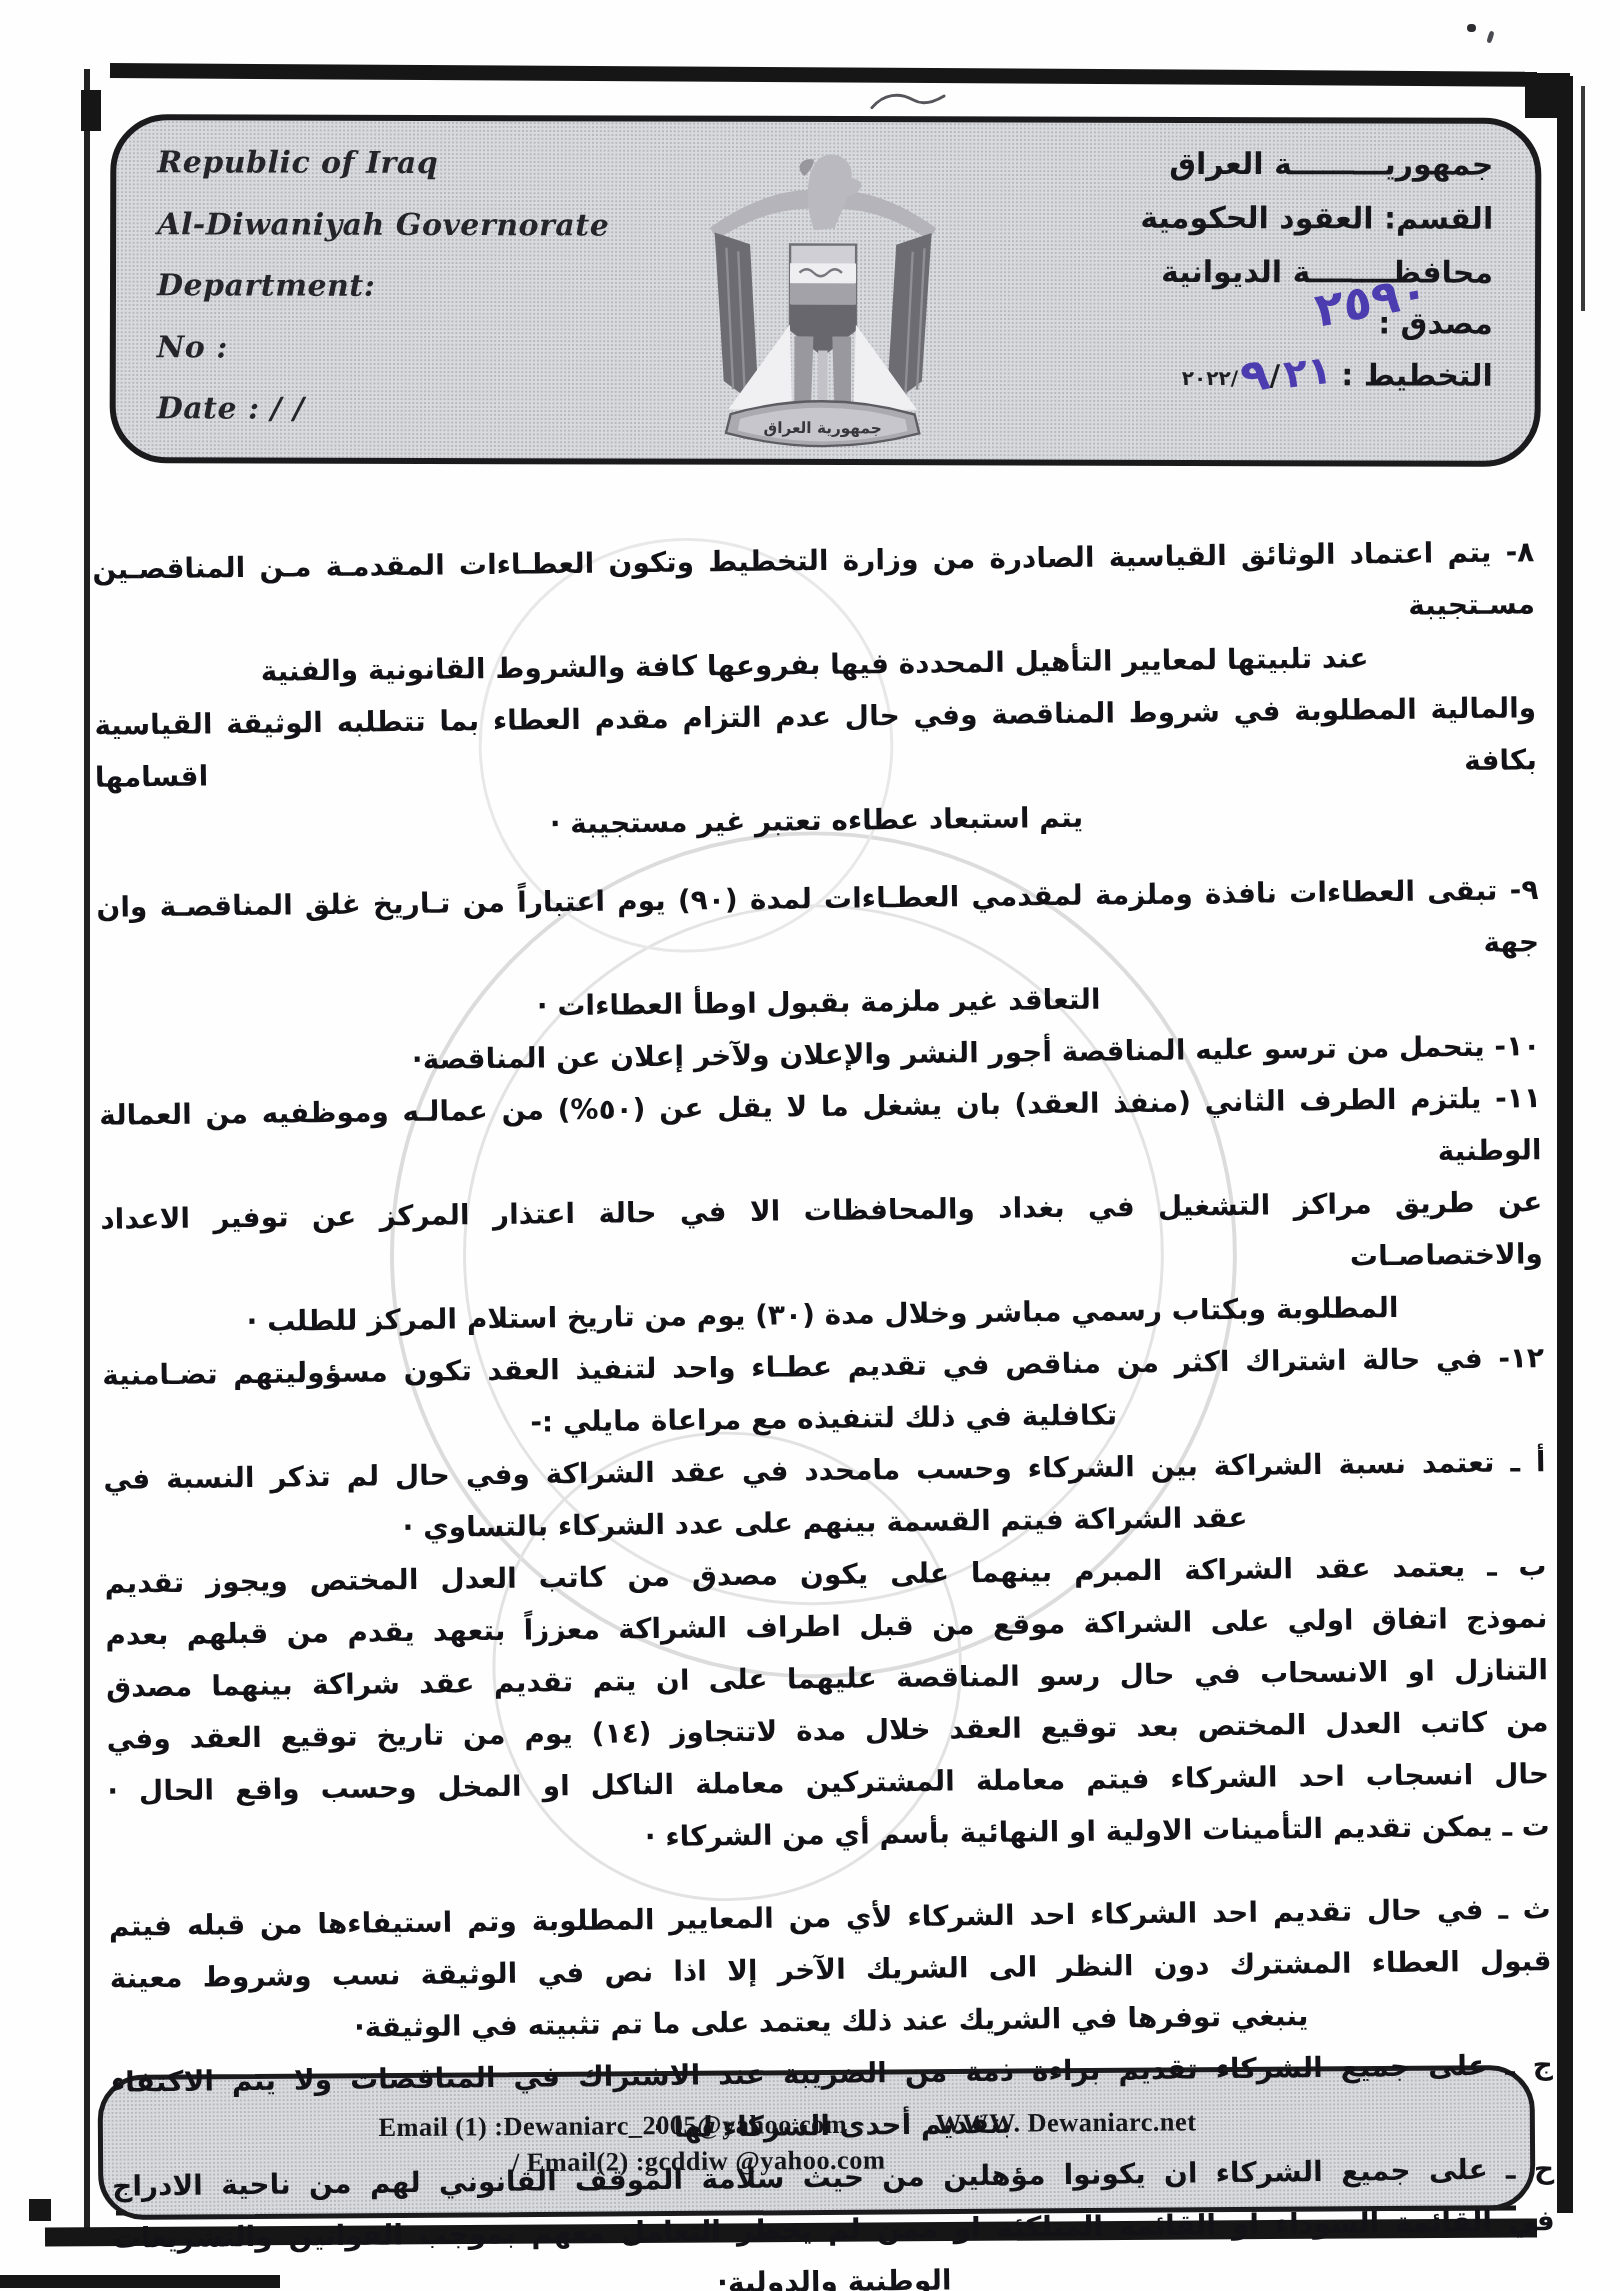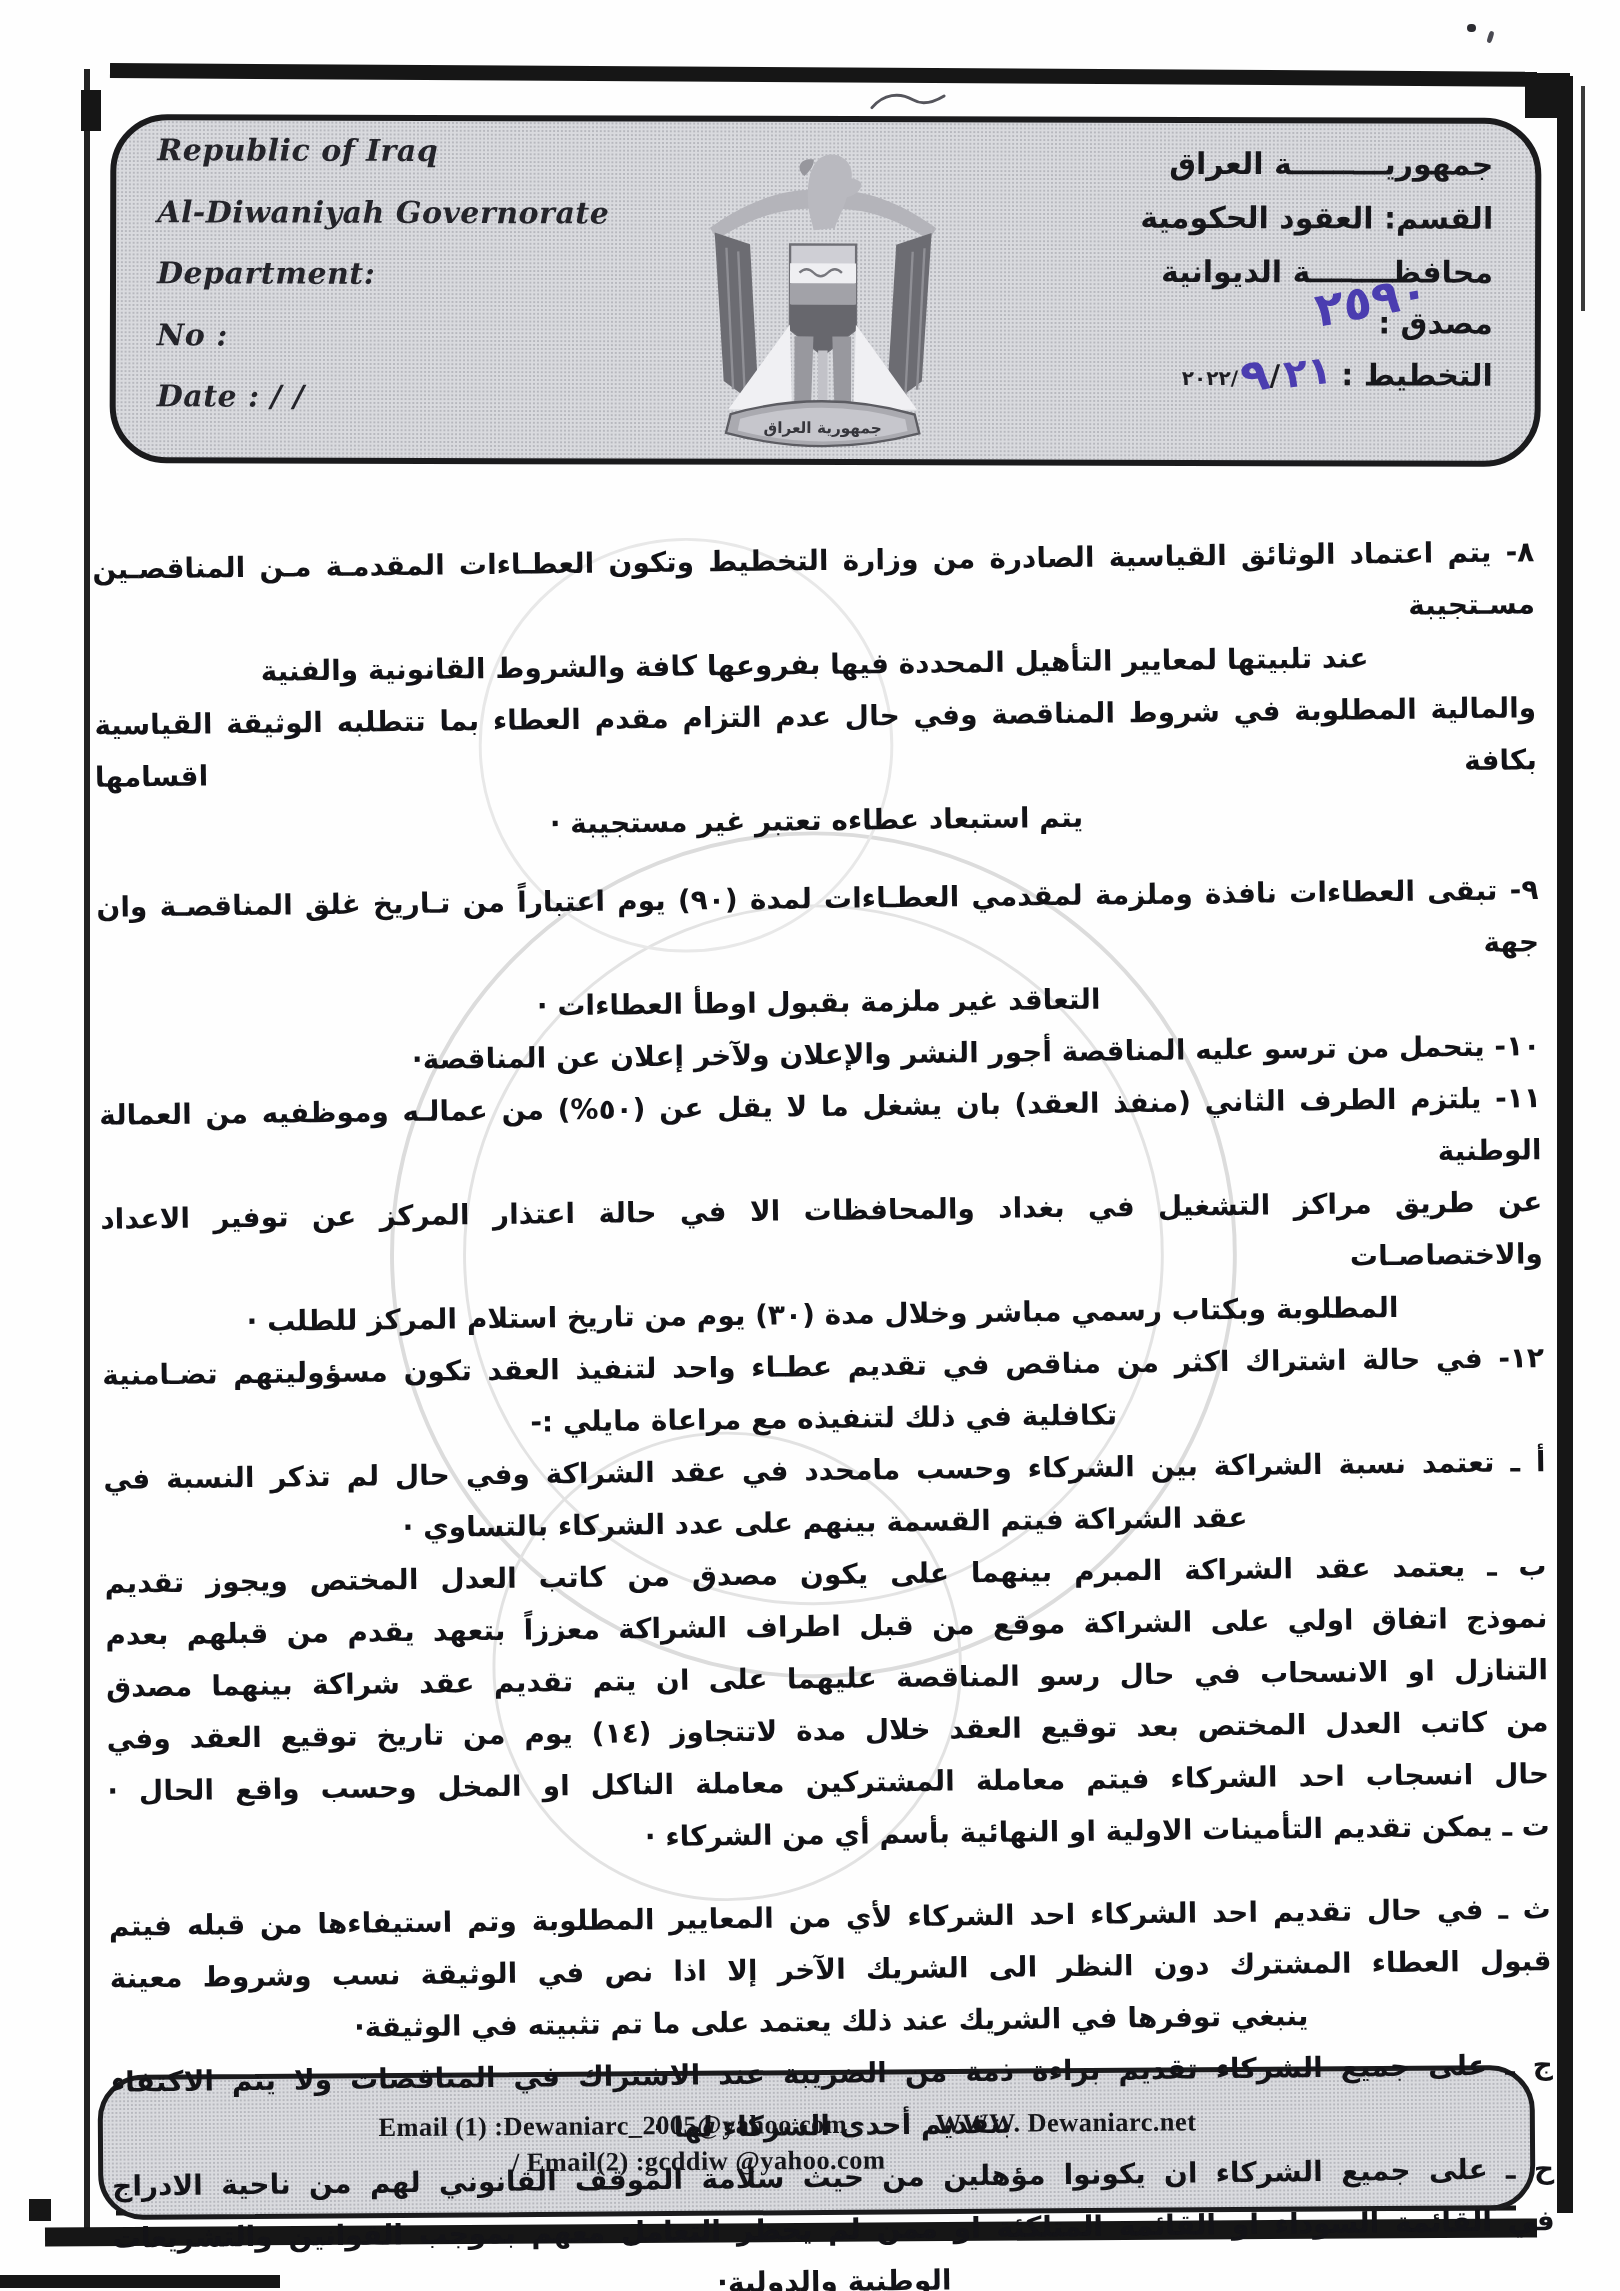--- a/index.html
+++ b/index.html
@@ -22,21 +22,21 @@
   
   .gbox{position:absolute;border:6.9px solid #1b1b1d;border-radius:57px;
         background-color:#d9dade;
         background-image:radial-gradient(circle, rgba(105,106,116,.30) 1px, transparent 1.3px);
         background-size:3.9px 3.9px;}
   .header-box{left:110px;top:116px;width:1419px;height:337px;transform:rotate(.15deg);}
   .footer-box{left:98px;top:2070px;width:1427px;height:135px;border-width:5.9px;border-radius:45px;
               transform:rotate(-.4deg);}
 
   
-  .eng{position:absolute;left:41px;top:12px;color:#24242a;
+  .eng{position:absolute;left:41px;top:24px;color:#24242a;
        font-family:"DejaVu Serif", serif;font-style:italic;font-weight:600;
        font-size:30px;letter-spacing:0.5px;}
   .eng div{margin-bottom:26.5px;line-height:35px;}
 
   
   .arb{position:absolute;right:42px;top:13.7px;direction:rtl;text-align:right;
        color:#17171b;font-weight:bold;font-size:30px;}
   .arb .l{line-height:54px;}
   .num-row,.date-row{display:flex;direction:rtl;align-items:baseline;line-height:47px;}
   .ink{color:#4b3db0;font-weight:bold;}

